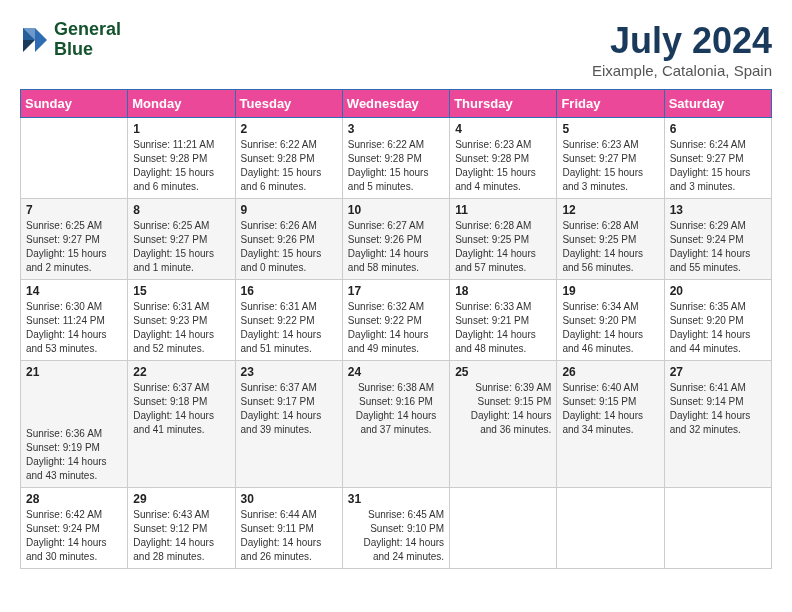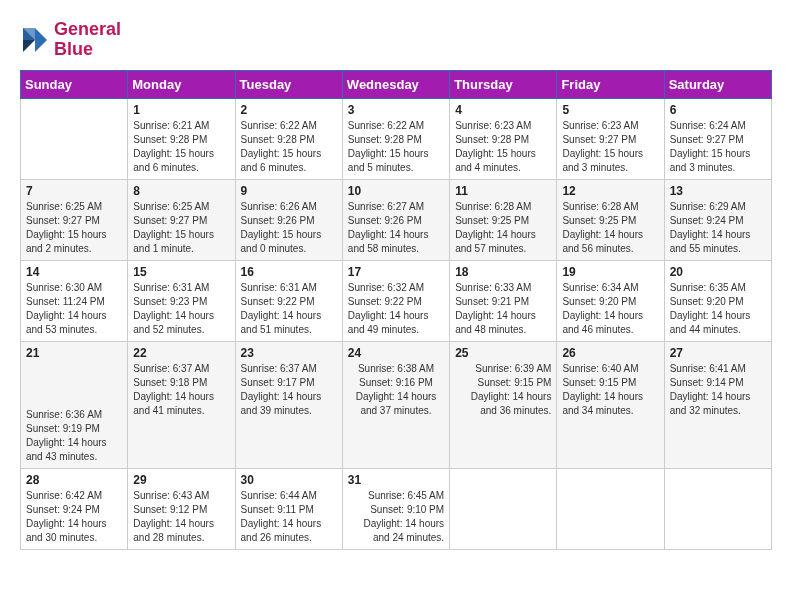--- a/index.html
+++ b/index.html
@@ -17,21 +17,21 @@
       margin-bottom: 10px;
     }
     .logo {
       display: flex;
       align-items: center;
       gap: 4px;
     }
     .logo-text {
       font-size: 18px;
       font-weight: bold;
-      color: #be185d;
+      color: #14532d;
       line-height: 1.1;
     }
     .logo-icon {
       width: 30px;
       height: 30px;
     }
     .title-block {
       text-align: right;
     }
     .month-title {
@@ -42,21 +42,21 @@
     .location {
       font-size: 15px;
       color: #555;
     }
     table {
       width: 100%;
       border-collapse: collapse;
       table-layout: fixed;
     }
     th {
-      background-color: #a21caf;
+      background-color: #ec4899;
       color: white;
       font-size: 13px;
       font-weight: bold;
       padding: 6px 4px;
       text-align: left;
       border: 1px solid #2e6db4;
     }
     td {
       border: 1px solid #ccc;
       vertical-align: top;
@@ -94,40 +94,44 @@
     <svg class="logo-icon" viewBox="0 0 40 40">
       <polygon points="20,4 36,20 20,36" fill="#2e6db4"></polygon>
       <polygon points="4,4 20,20 4,36" fill="#1a3a5c"></polygon>
       <rect x="4" y="4" width="16" height="16" fill="#2e6db4" opacity="0.7"></rect>
     </svg>
     <div class="logo-text">
       <div>General</div>
       <div>Blue</div>
     </div>
   </div>
+  <div class="title-block">
+    <div class="month-title">July 2024</div>
+    <div class="location">Eixample, Catalonia, Spain</div>
+  </div>
 </div>
 
 <table>
   <thead>
     <tr>
     <th>Sunday</th>
         <th>Monday</th>
         <th>Tuesday</th>
         <th>Wednesday</th>
         <th>Thursday</th>
         <th>Friday</th>
         <th>Saturday</th>
       </tr>
   </thead>
   <tbody id="calendar-body">
   <tr>
         <td class="empty-cell"></td>
         <td>
           <div class="day-number">1</div>
-          <div class="cell-content" style="white-space: pre-line;">Sunrise: 6:21 AM
+          <div class="cell-content" style="white-space: pre-line;">Sunrise: 11:21 AM
 Sunset: 9:28 PM
 Daylight: 15 hours
 and 6 minutes.</div>
         </td>
         <td>
           <div class="day-number">2</div>
           <div class="cell-content" style="white-space: pre-line;">Sunrise: 6:22 AM
 Sunset: 9:28 PM
 Daylight: 15 hours
 and 6 minutes.</div>

